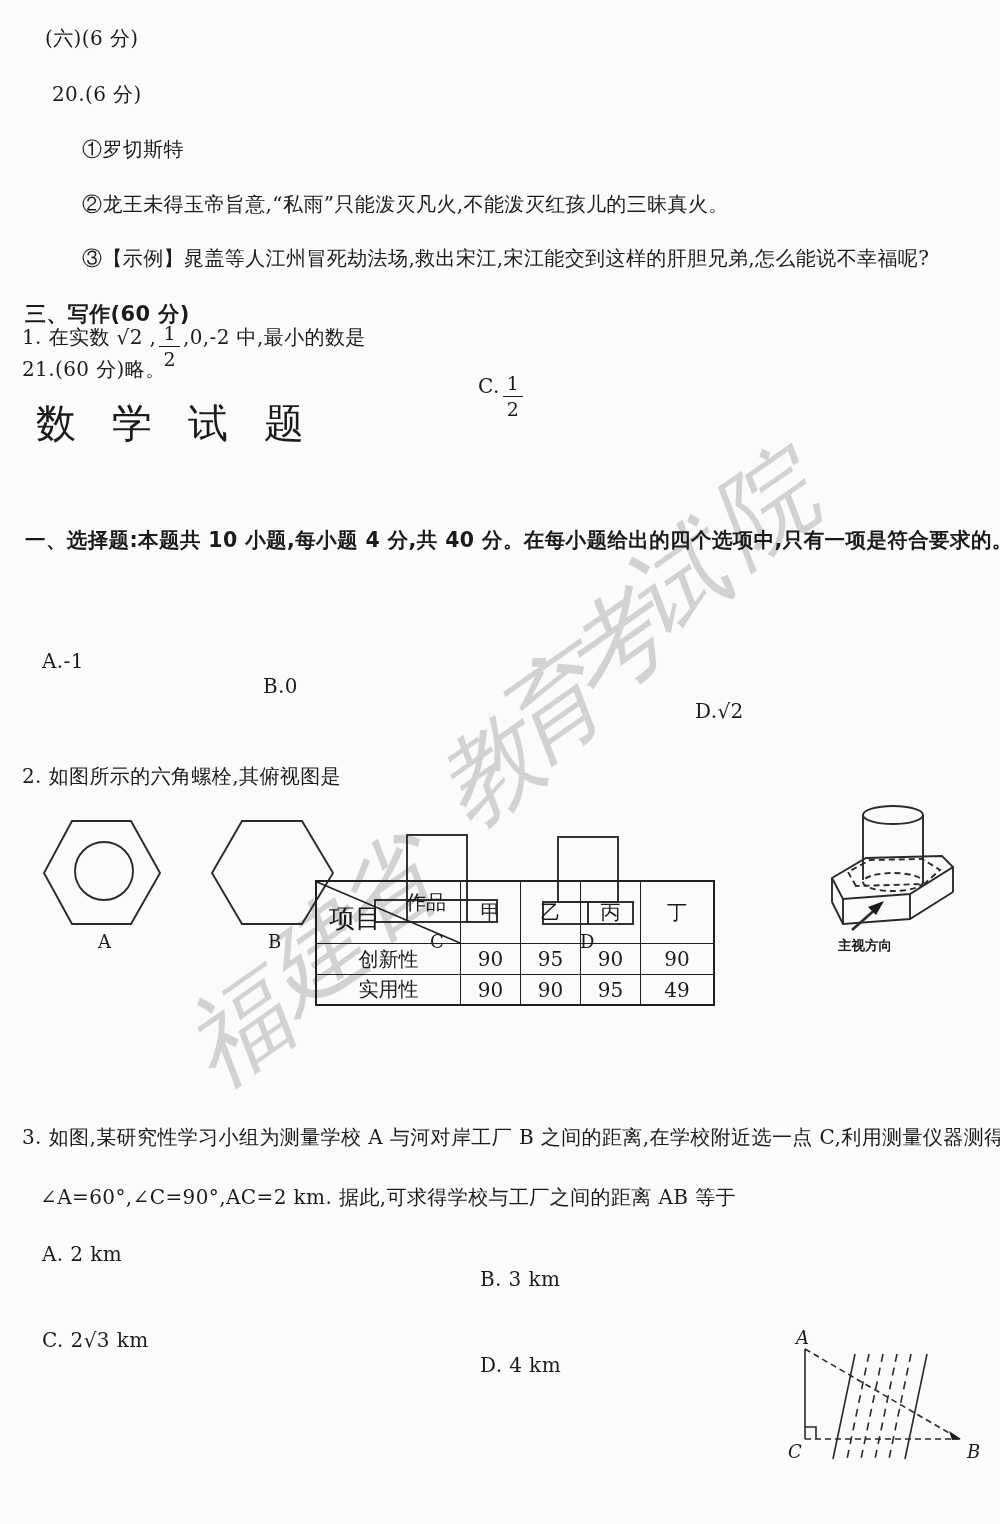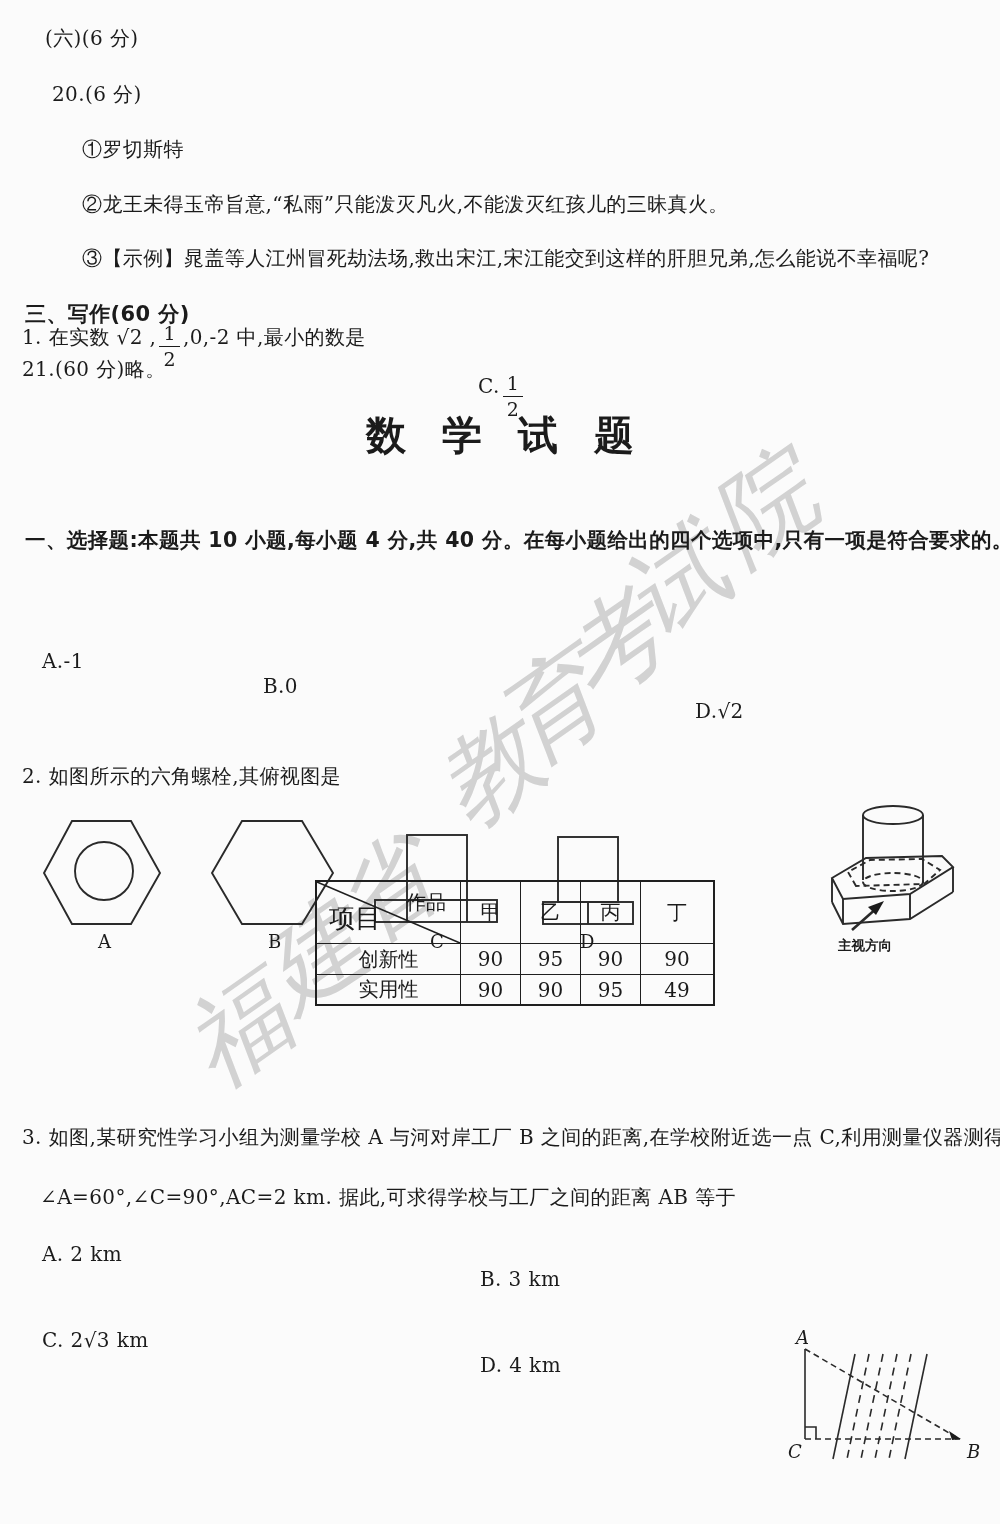--- a/index.html
+++ b/index.html
@@ -1,21 +1,21 @@
 <!DOCTYPE html>
 <html><head>
 <meta charset="utf-8">
 <style>
   html,body{margin:0;padding:0;background:#e8e8e8;}
   .page{position:relative;width:1000px;height:1524px;margin:0 auto;background:#fbfbfb;
         font-family:"DejaVu Serif","Liberation Serif",serif;color:#1b1b1b;overflow:hidden;}
   .line{position:absolute;font-size:20px;line-height:1.25;white-space:nowrap;letter-spacing:0.4px;}
   .heiti{font-family:"DejaVu Sans","Liberation Sans",sans-serif;font-weight:bold;}
-  .title{position:absolute;top:232px;left:0;width:100%;text-align:center;
-         font-family:"DejaVu Sans","Liberation Sans",sans-serif;font-weight:bold;
+  .title{position:absolute;top:220px;left:0;width:100%;
+         font-family:"DejaVu Sans","Liberation Sans",sans-serif;font-weight:normal;
          font-size:40px;letter-spacing:36px;text-indent:36px;}
   
   .wm span{position:absolute;font-size:100px;color:#c8c8c8;opacity:.8;font-style:italic;
            transform:rotate(-35deg);font-family:"DejaVu Serif",serif;z-index:0;pointer-events:none;}
   .z{position:relative;z-index:1;}
   
   .fracline{position:absolute;display:flex;align-items:flex-start;white-space:nowrap;font-size:20px;letter-spacing:0.4px;}
   .frac{display:inline-flex;flex-direction:column;align-items:center;line-height:1;font-size:19px;margin:0 3px;}
   .frac .num{padding:0 4px 3px;}
   .frac .den{border-top:1.6px solid #1b1b1b;padding:3px 4px 0;}

